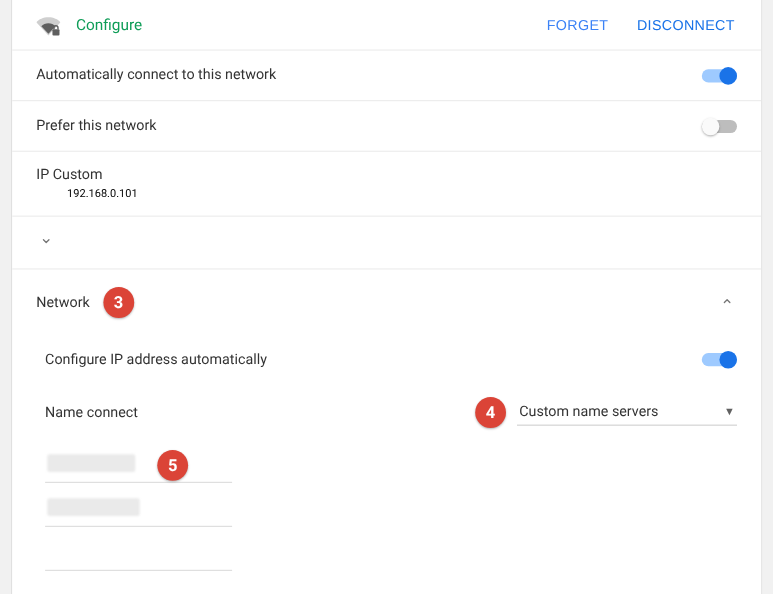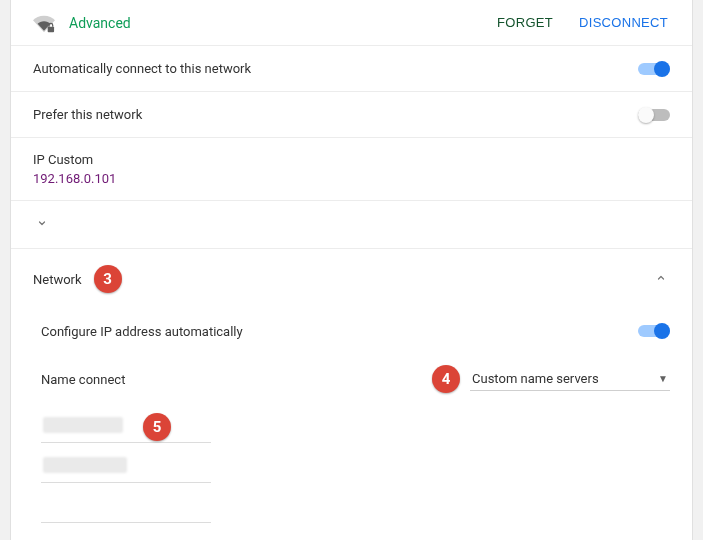--- a/index.html
+++ b/index.html
@@ -36,24 +36,24 @@
     text-transform: uppercase;
     font-size: 13px;
     font-weight: 500;
     margin-left: 22px;
     letter-spacing: 0.3px;
     cursor: pointer;
     border: none;
     background: none;
     padding: 4px 2px;
   }
-  .forget { color: #14532d; }
+  .forget { color: #3b82f6; }
   .disconnect { color: #1a73e8; }
   .label { font-size: 13px; color: #333; }
-  .sublabel { color: #701a75; font-size: 13px; margin-top: 4px; }
+  .sublabel { color: #000000; font-size: 10px; margin-top: 4px; margin-left: 28px; }
   .ip-block { padding-top: 14px; padding-bottom: 14px; display:block; }
   
   .toggle {
     width: 32px; height: 16px; position: relative; cursor: pointer;
   }
   .toggle .track {
     position: absolute; top: 2px; left: 0; right: 0;
     height: 12px; border-radius: 12px; background: #bdbdbd;
   }
   .toggle .thumb {
@@ -131,21 +131,21 @@
 
   <div class="row status-row">
     <span class="wifi-icon">
       <svg class="wifi-svg" viewBox="0 0 24 24">
         <path d="M12 4 C7 4 2.5 6 0 9 L12 22 L24 9 C21.5 6 17 4 12 4 Z" fill="#cfcfcf"></path>
         <path d="M12 10 C9.2 10 6.7 11.1 5 12.9 L12 20.5 L19 12.9 C17.3 11.1 14.8 10 12 10 Z" fill="#5f5f5f"></path>
         <rect x="16" y="16" width="7" height="6" rx="1" fill="#5f5f5f"></rect>
         <path d="M17.5 16 v-1.5 a2 2 0 0 1 4 0 V16" fill="none" stroke="#5f5f5f" stroke-width="1.4"></path>
       </svg>
     </span>
-    <span class="status-text grow">Advanced</span>
+    <span class="status-text grow">Configure</span>
     <button class="action-btn forget">FORGET</button>
     <button class="action-btn disconnect">DISCONNECT</button>
   </div>
 
   <div class="row">
     <span class="label grow">Automatically connect to this network</span>
     <div class="toggle on">
       <div class="track"></div>
         <div class="thumb"></div>
     </div>

